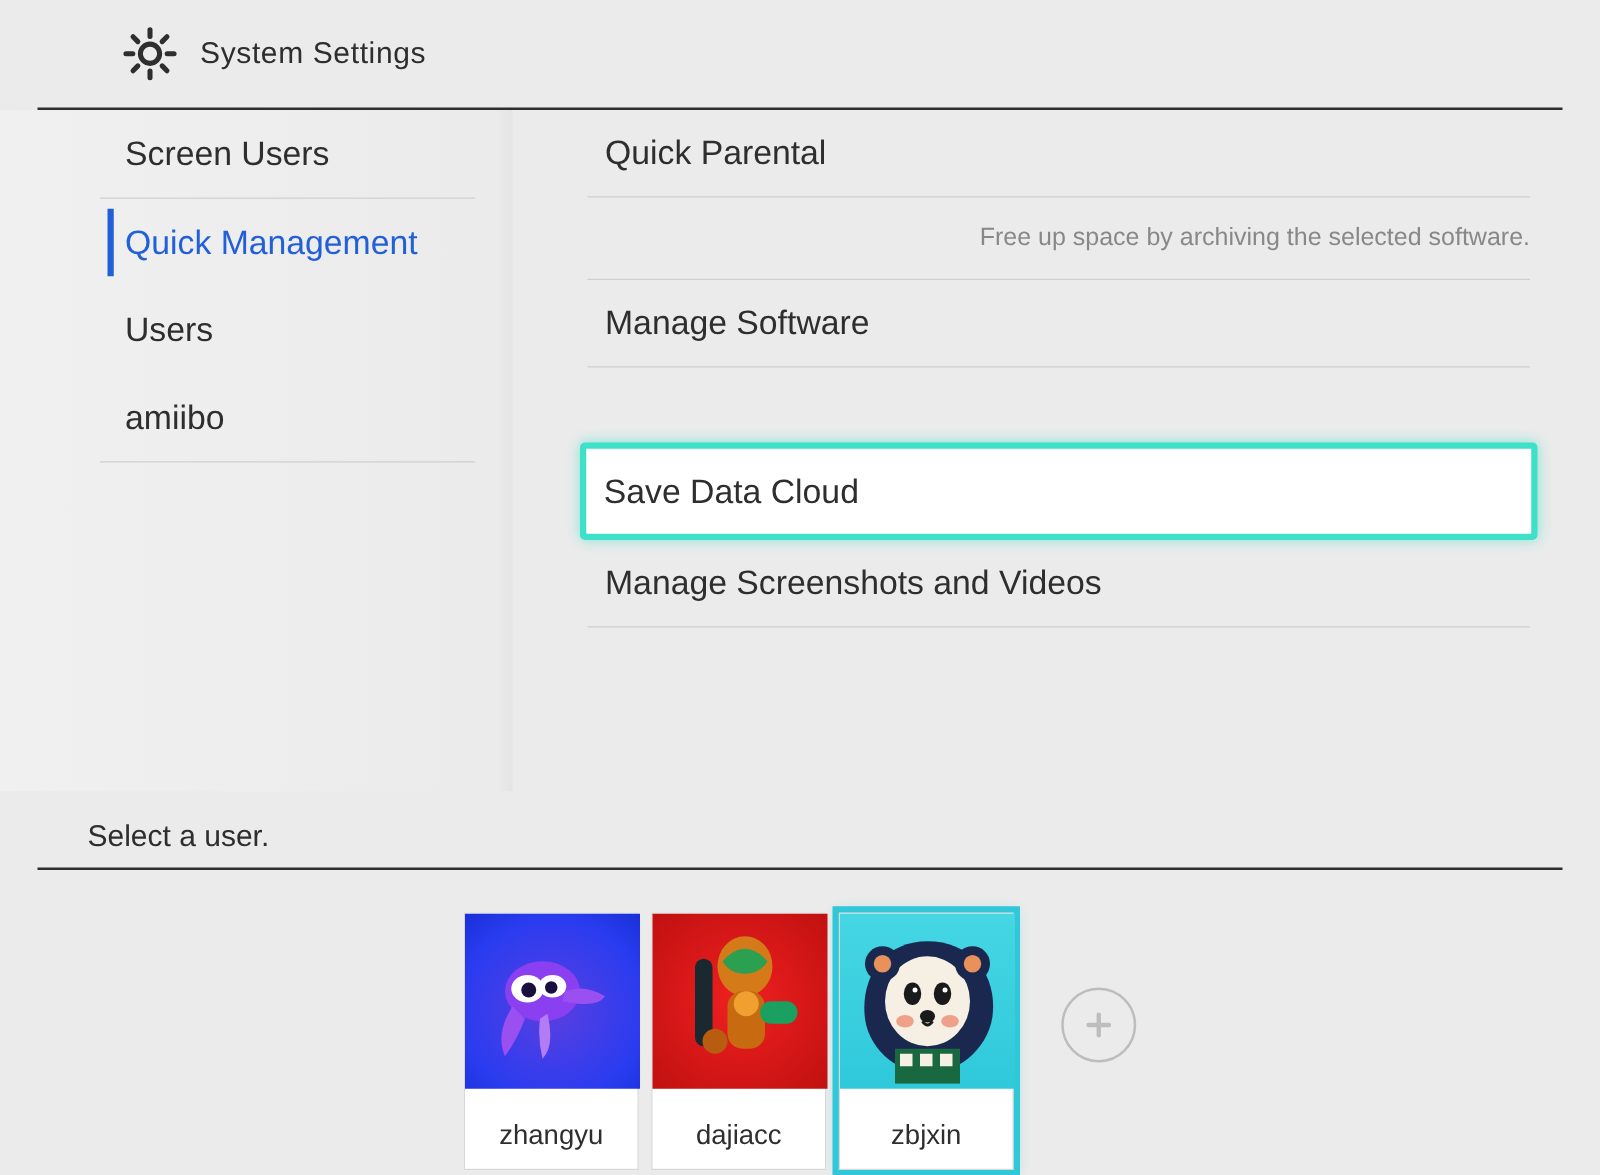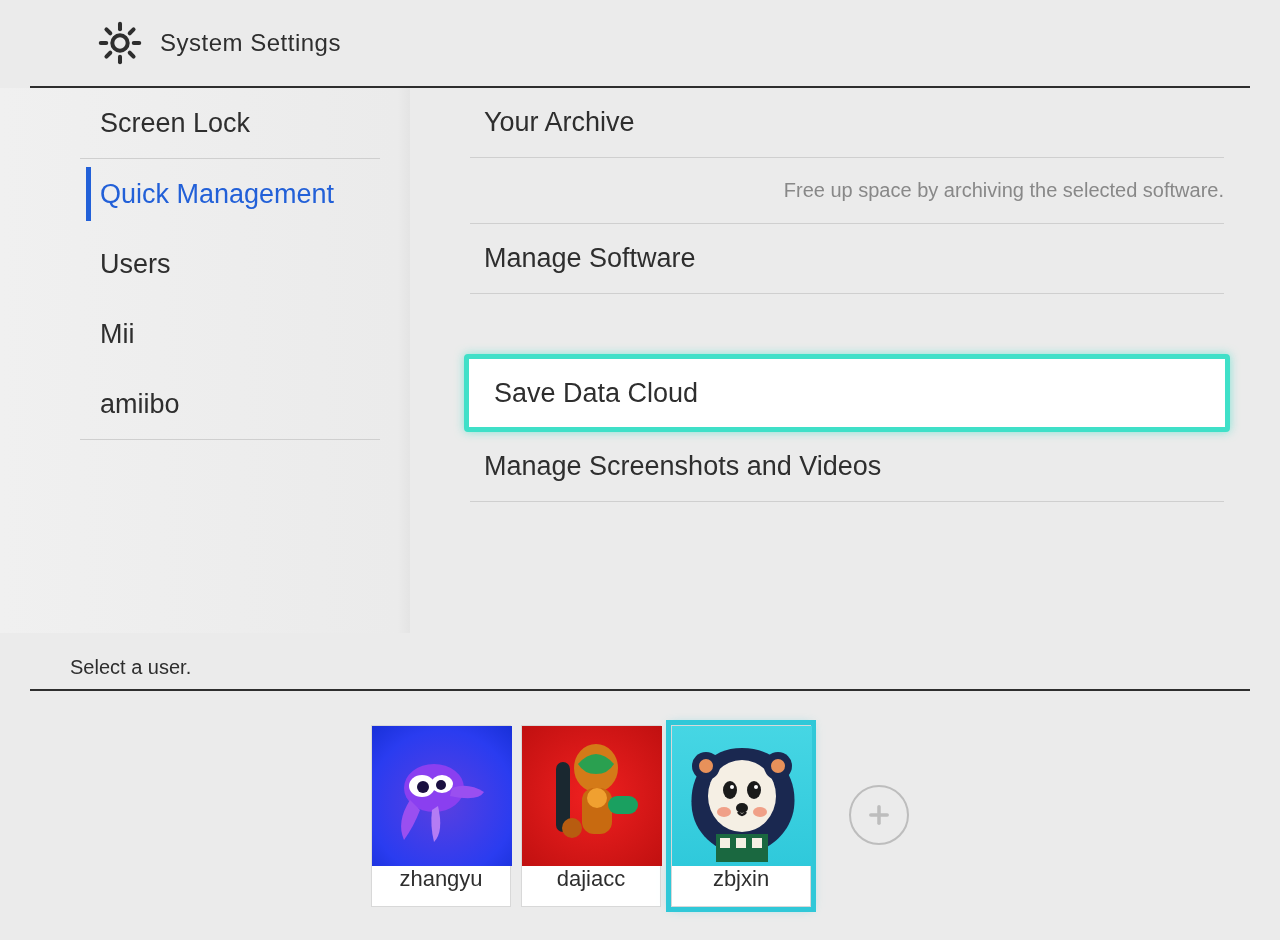--- a/index.html
+++ b/index.html
@@ -76,30 +76,30 @@
   .highlight-wrap {
     border: 5px solid #3fe0c8;
     border-radius: 4px;
     background: #fff;
     box-shadow: 0 0 10px rgba(63,224,200,.6);
     margin: 0 -6px;
   }
   .highlight-wrap .row {
     border-bottom: none;
     height: 68px;
-    padding-left: 25px;
+    padding-left: 14px;
   }
 
   
   .user-select {
     margin: 0 30px;
     border-top: 1px solid rgba(0,0,0,0);
   }
   .select-label {
-    font-size: 20px;
+    font-size: 24px;
     padding: 22px 0 10px 40px;
     border-bottom: 2px solid #2e2e2e;
   }
   .avatars {
     display:flex;
     gap: 10px;
     justify-content:center;
     align-items: flex-start;
     padding-top: 34px;
   }
@@ -110,21 +110,21 @@
     flex-direction:column;
     cursor:pointer;
     border:1px solid #d8d8d8;
   }
   .avatar-card.selected {
     outline:5px solid #30c8d8;
     outline-offset:0px;
     box-shadow:0 0 10px rgba(48,200,216,.7);
   }
   .avatar-img { width:140px; height:140px; position:relative; overflow:hidden;}
-  .avatar-name { text-align:center; padding:0 0 14px; font-size:22px;}
+  .avatar-name { text-align:center; padding:24px 0 14px; font-size:22px;}
 
   .add-user {
     width:60px; height:60px; border-radius:50%;
     border:2px solid #bdbdbd;
     display:flex; align-items:center; justify-content:center;
     margin-left:28px;
     margin-top:60px;
     cursor:pointer;
     color:#bdbdbd;
   }
@@ -161,41 +161,38 @@
         <line x1="17.3" y1="6.7" x2="19.4" y2="4.6"></line>
       </g>
     </svg>
   </span>
   <span class="title">System Settings</span>
 </div>
 
 <div class="body">
   <div class="sidebar">
     <div class="sidebar-item">
-      <span>Screen Lock</span>
+      <span>Screen Users</span>
     </div>
     <div class="sidebar-divider"></div>
     <div class="sidebar-item active">
       <span>Quick Management</span>
     </div>
     <div class="sidebar-item">
       <span>Users</span>
     </div>
     <div class="sidebar-item">
-      <span>Mii</span>
-    </div>
-    <div class="sidebar-item">
       <span>amiibo</span>
     </div>
     <div class="sidebar-divider"></div>
   </div>
 
   <div class="content">
     <div class="row">
-      <span>Your Archive</span>
+      <span>Quick Parental</span>
     </div>
     <div class="desc-row">
       <span>Free up space by archiving the selected software.</span>
     </div>
     <div class="row">
       <span>Manage Software</span>
     </div>
     <div class="gap"></div>
 
     <div class="highlight-wrap">

